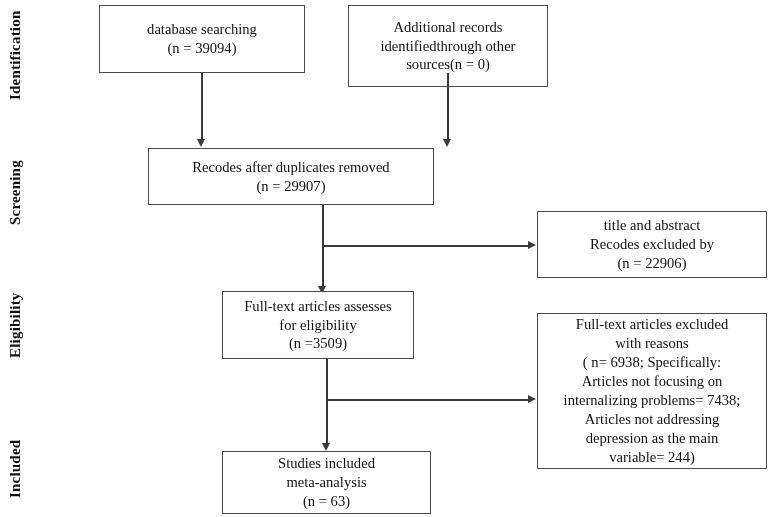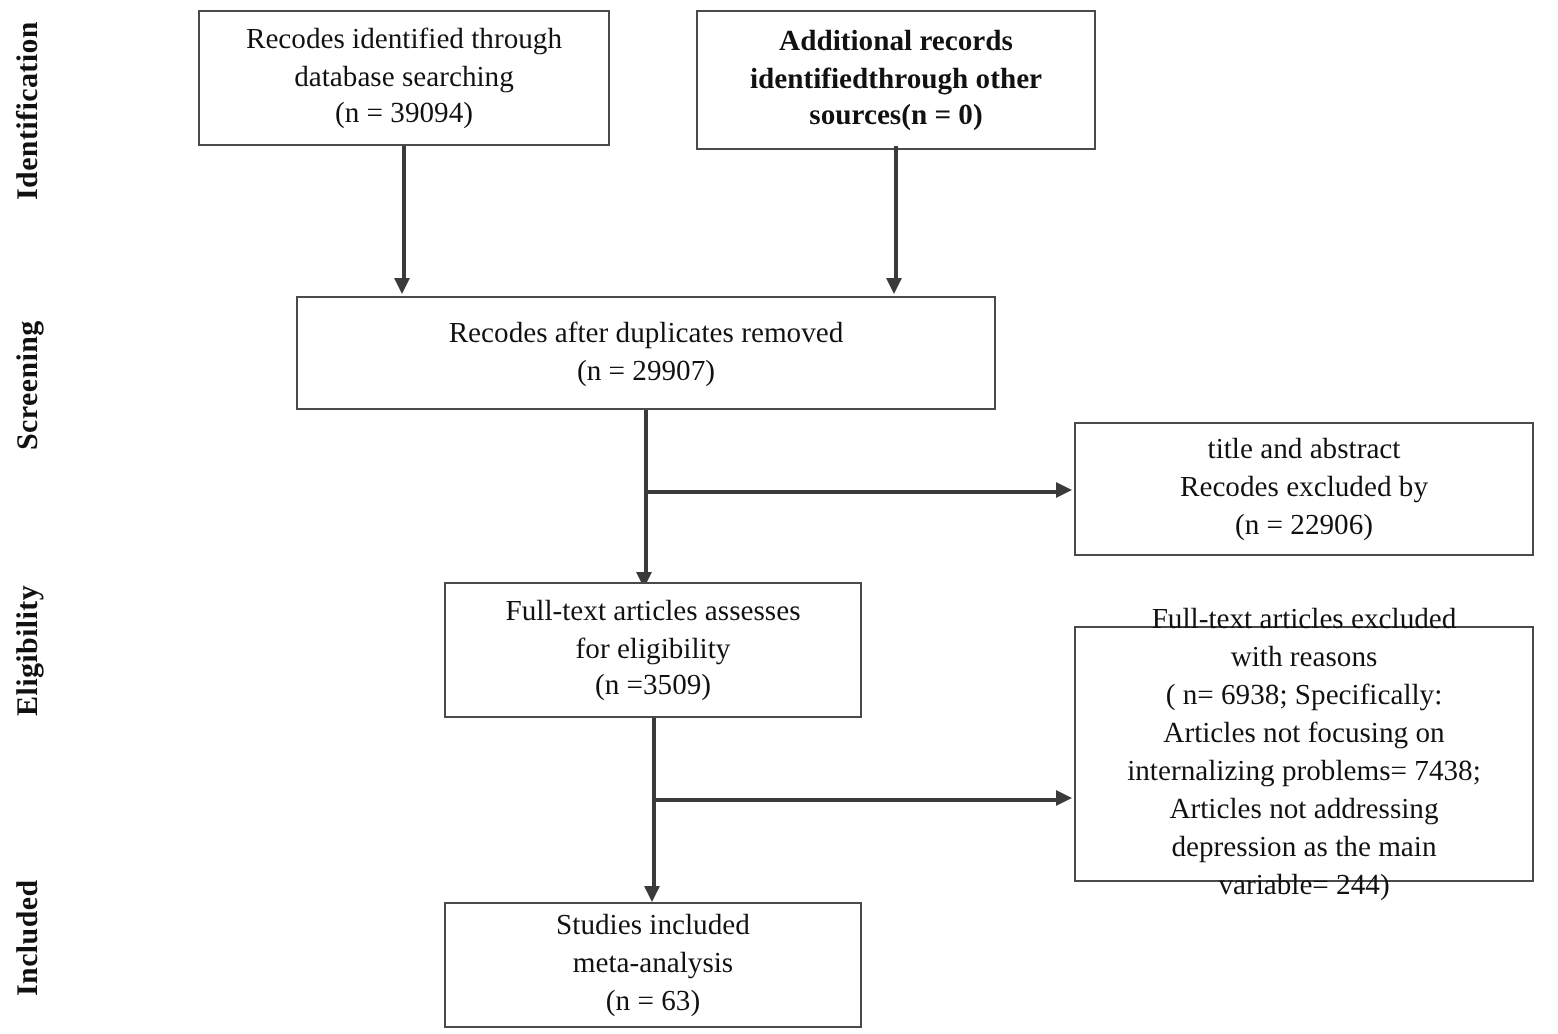--- a/index.html
+++ b/index.html
@@ -94,61 +94,60 @@
 
   <div class="phase-label" style="top:283px; height:84px;">
     <span>Eligibility</span>
   </div>
 
   <div class="phase-label" style="top:430px; height:78px;">
     <span>Included</span>
   </div>
 
   <div class="node" style="left:99px; top:5px; width:206px; height:68px;">
-    <span class="line">Recodes identified through</span>
     <span class="line">database searching</span>
     <span class="line">(n = 39094)</span>
   </div>
 
-  <div class="node" style="left:348px; top:5px; width:200px; height:70px;font-weight:bold;">
+  <div class="node" style="left:348px; top:5px; width:200px; height:82px;">
     <span class="line">Additional records</span>
     <span class="line">identifiedthrough other</span>
     <span class="line">sources(n = 0)</span>
   </div>
 
   <div class="vline" style="left:201px; top:73px; height:67px;"></div>
   <div class="arrow-down" style="left:197px; top:139px;"></div>
 
   <div class="vline" style="left:447px; top:73px; height:67px;"></div>
   <div class="arrow-down" style="left:443px; top:139px;"></div>
 
-  <div class="node" style="left:148px; top:148px; width:350px; height:57px;">
+  <div class="node" style="left:148px; top:148px; width:286px; height:57px;">
     <span class="line">Recodes after duplicates removed</span>
     <span class="line">(n = 29907)</span>
   </div>
 
   <div class="node" style="left:537px; top:211px; width:230px; height:67px;">
     <span class="line">title and abstract</span>
     <span class="line">Recodes excluded by</span>
     <span class="line">(n = 22906)</span>
   </div>
 
   <div class="vline" style="left:322px; top:205px; height:82px;"></div>
   <div class="arrow-down" style="left:318px; top:286px;"></div>
 
   <div class="hline" style="left:322px; top:245px; width:207px;"></div>
   <div class="arrow-right" style="left:528px; top:241px;"></div>
 
-  <div class="node" style="left:222px; top:291px; width:209px; height:68px;">
+  <div class="node" style="left:222px; top:291px; width:192px; height:68px;">
     <span class="line">Full-text articles assesses</span>
     <span class="line">for eligibility</span>
     <span class="line">(n =3509)</span>
   </div>
 
-  <div class="node" style="left:537px; top:313px; width:230px; height:128px;">
+  <div class="node" style="left:537px; top:313px; width:230px; height:156px;">
     <span class="line">Full-text articles excluded</span>
     <span class="line">with reasons</span>
     <span class="line">( n= 6938; Specifically:</span>
     <span class="line">Articles not focusing on</span>
     <span class="line">internalizing problems= 7438;</span>
     <span class="line">Articles not addressing</span>
     <span class="line">depression as the main</span>
     <span class="line">variable= 244)</span>
   </div>
 

